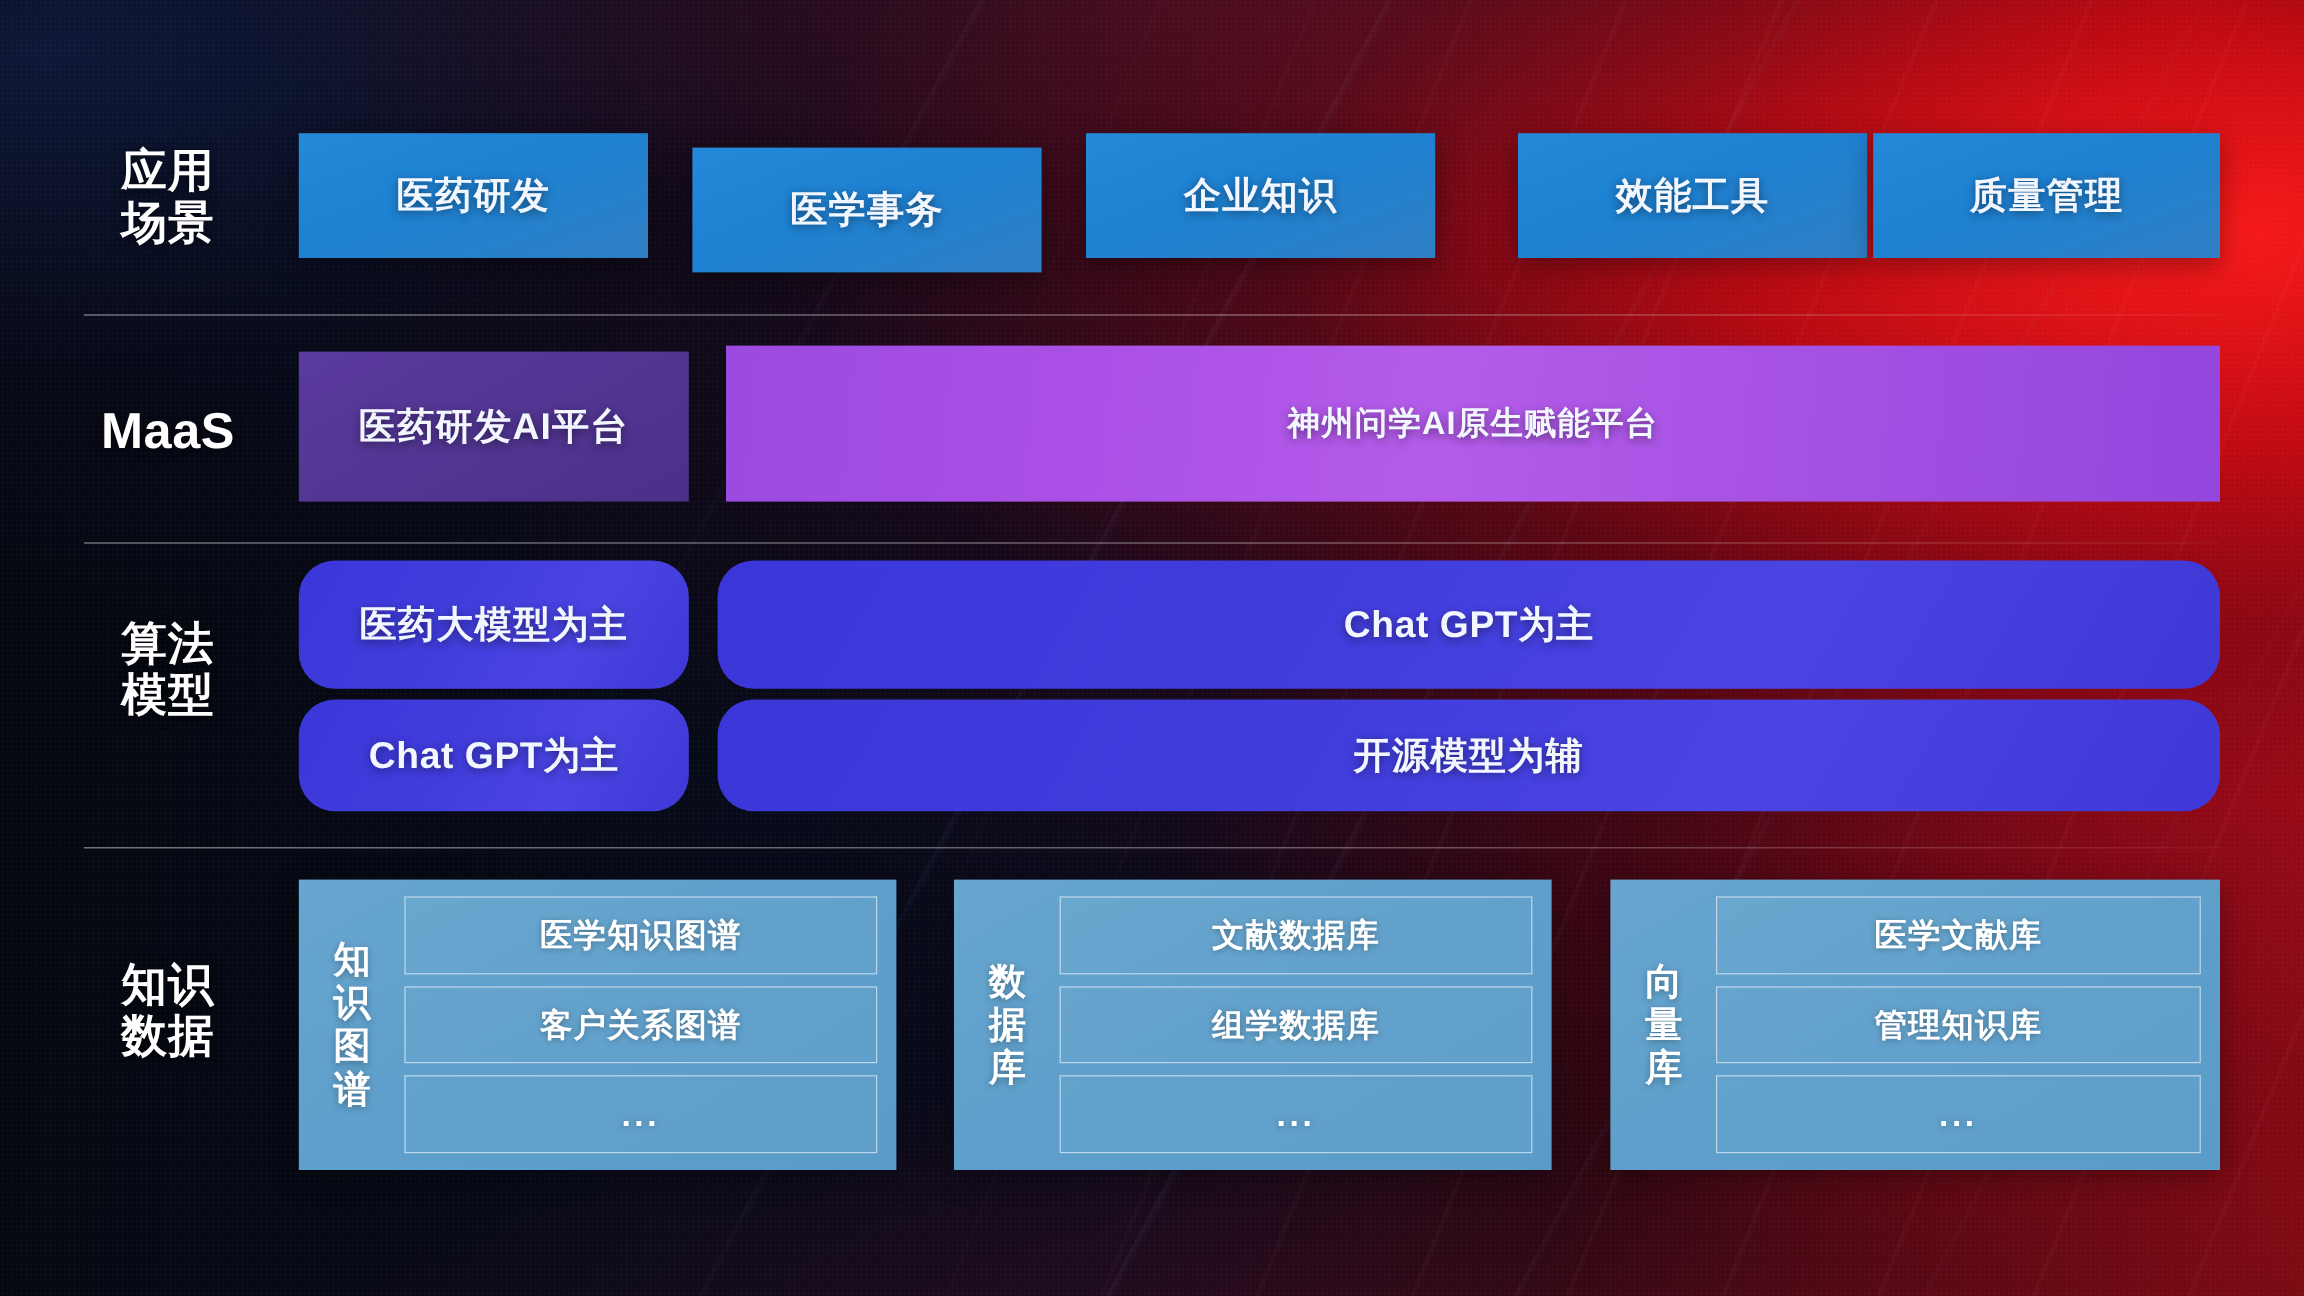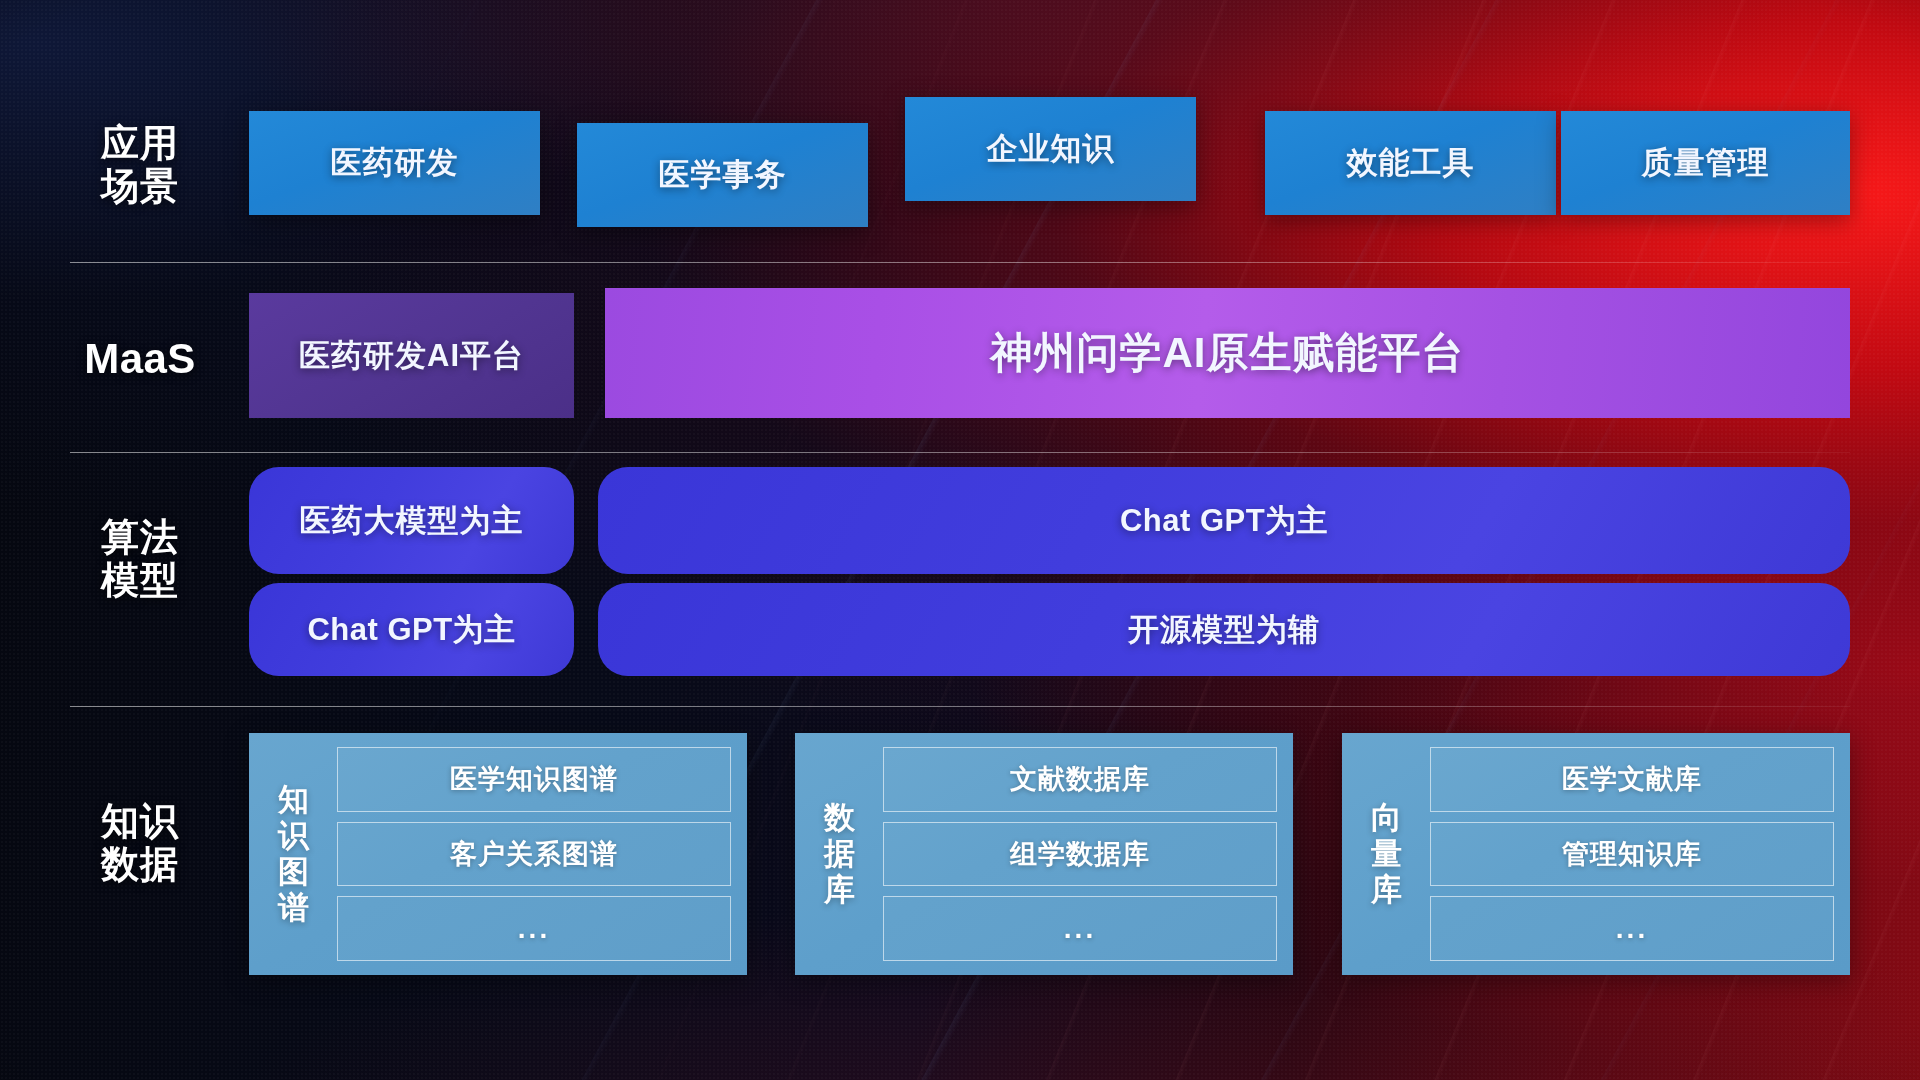--- a/index.html
+++ b/index.html
@@ -122,21 +122,21 @@
   }
 
   
   .maas-left {
     background: linear-gradient(150deg, #5a3a9e 0%, #513591 55%, #4b2f88 100%);
     font-size: 31px;
     letter-spacing: 1px;
   }
   .maas-right {
     background: linear-gradient(95deg, #9b4ae0 0%, #a94fe6 22%, #b45cea 48%, #a551e3 72%, #9346dd 100%);
-    font-size: 42px;
+    font-size: 27px;
     letter-spacing: 1px;
   }
 
   
   .algo {
     background: linear-gradient(120deg, #3a36d8 0%, #413ddd 40%, #4a44e2 70%, #3e39d6 100%);
     font-size: 31px;
     letter-spacing: 1px;
     border-radius: 30px;
   }
@@ -206,21 +206,21 @@
 
     <div class="rowlabel" style="top:122px;">应用
 场景</div>
 
     <div class="box app-tile" style="left:249px; top:111px; width:291px; height:104px;">
       <span>医药研发</span>
     </div>
     <div class="box app-tile" style="left:577px; top:123px; width:291px; height:104px;">
       <span>医学事务</span>
     </div>
-    <div class="box app-tile" style="left:905px; top:97px; width:291px; height:104px;">
+    <div class="box app-tile" style="left:905px; top:111px; width:291px; height:104px;">
       <span>企业知识</span>
     </div>
     <div class="box app-tile" style="left:1233px; top:111px; width:291px; height:104px;margin-left:32px;">
       <span>效能工具</span>
     </div>
     <div class="box app-tile" style="left:1561px; top:111px; width:289px; height:104px;">
       <span>质量管理</span>
     </div>
 
     <div class="divider" style="top:262px;"></div>

